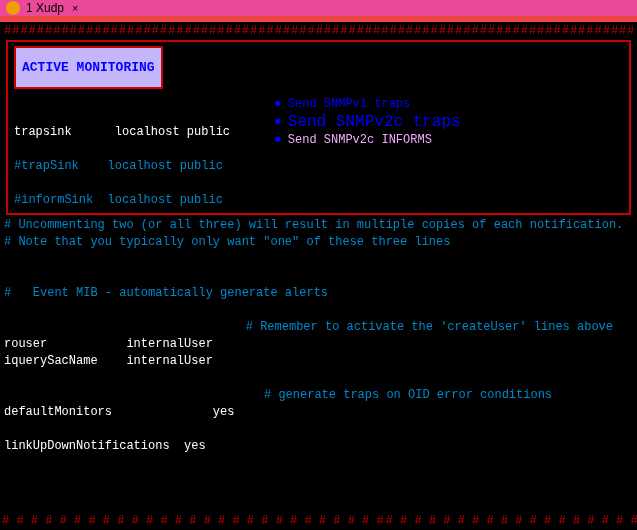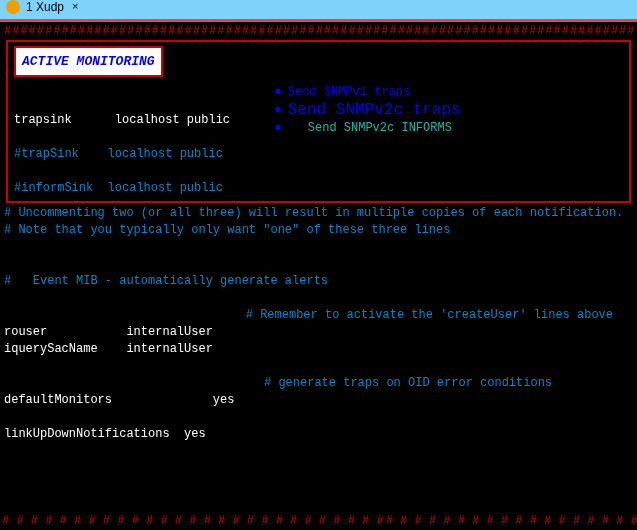--- a/index.html
+++ b/index.html
@@ -7,27 +7,27 @@
       width: 637px;
       height: 530px;
       background: #000000;
       font-family: 'Courier New', Courier, monospace;
       font-size: 13px;
       overflow: hidden;
     }
 
     
     .title-bar {
-      background: #7dd3fc;
+      background: #ec4899;
       height: 22px;
       display: flex;
-      align-items: flex-start;
+      align-items: center;
       padding: 0 6px;
       gap: 6px;
-      border-bottom: 3px solid #ef4444;
+      border-bottom: 6px solid #ef4444;
     }
     .title-bar-icon {
       width: 14px;
       height: 14px;
       background: #f0a000;
       border-radius: 50%;
       display: inline-block;
     }
     .title-bar-text {
       font-size: 12px;
@@ -63,28 +63,27 @@
 
     
     .red-box {
       border: 2px solid #cc0000;
       margin: 2px 2px;
       padding: 4px 6px;
     }
 
     .active-monitoring {
       color: #0000ff;
-      background: #ffffff;
+      background: #c4b5fd;
       border: 2px solid #cc0000;
       display: inline-block;
-      padding: 6px 6px;
+      padding: 12px 6px;
       font-size: 13px;
       font-weight: bold;
       margin-bottom: 6px;
-      font-style: italic;
     }
 
     .config-line {
       color: #00aaff;
       font-size: 12px;
       line-height: 17px;
       white-space: pre;
     }
 
     .config-line.white-text {
@@ -198,21 +197,21 @@
         <div class="right-col-item">
           <span class="bullet">●</span>
           <span style="color:#0000ff; font-size:12px;">Send SNMPv1  traps</span>
         </div>
         <div class="right-col-item">
           <span class="bullet">●</span>
           <span style="color:#0000ff; font-size:16px;">Send SNMPv2c traps</span>
         </div>
         <div class="right-col-item">
           <span class="bullet">●</span>
-          <span style="color:#14b8a6; font-size:12px;margin-left:20px;">Send SNMPv2c INFORMS</span>
+          <span style="color:#f0abfc; font-size:12px;">Send SNMPv2c INFORMS</span>
         </div>
       </div>
     </div>
   </div>
 
   <div class="term-line commented"># Uncommenting two (or all three) will result in multiple copies of each notification.</div>
   <div class="term-line commented"># Note that you typically only want "one" of these three lines</div>
   <div class="term-line empty"></div>
   <div class="term-line empty"></div>
   <div class="term-line commented">#   Event MIB - automatically generate alerts</div>

